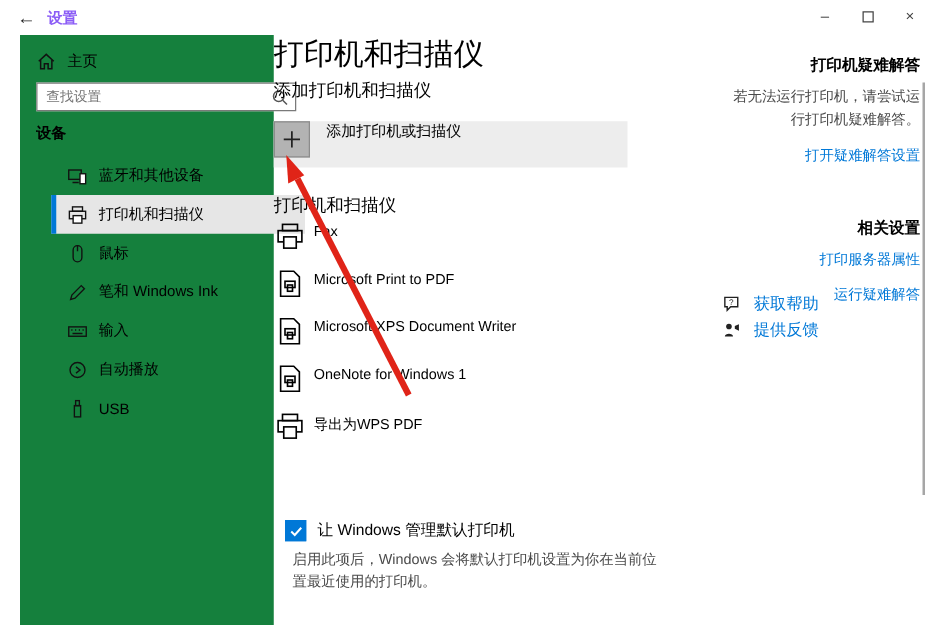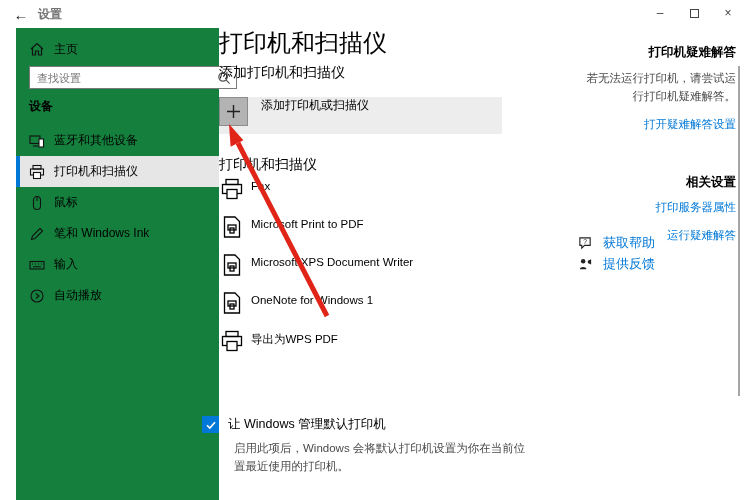--- a/index.html
+++ b/index.html
@@ -3,58 +3,58 @@
 <meta charset="utf-8">
 <style>
   html,body{margin:0;padding:0;background:#ffffff;}
   *{box-sizing:border-box;font-family:"Liberation Sans","DejaVu Sans",sans-serif;}
   #app{position:relative;width:745px;height:500px;background:#fff;overflow:hidden;color:#000;}
 
   
   .titlebar{position:absolute;left:0;top:0;width:745px;height:28px;background:#fff;}
   .back-btn{position:absolute;left:10px;top:3px;width:22px;height:22px;font-size:15px;color:#222;
             display:flex;align-items:center;justify-content:center;cursor:pointer;}
-  .app-title{position:absolute;left:38px;top:6px;font-size:12px;font-weight:bold;color:#737373;}
+  .app-title{position:absolute;left:38px;top:6px;font-size:12px;font-weight:bold;color:#8b5cf6;}
   .win-controls{position:absolute;right:0;top:0;height:28px;display:flex;}
   .win-btn{width:34px;height:26px;display:flex;align-items:center;justify-content:center;
            font-size:12px;color:#444;cursor:pointer;}
   .max-glyph{width:9px;height:9px;border:1px solid #444;}
 
   
   .sidebar{position:absolute;left:16px;top:28px;width:203px;height:472px;background:#15803d;}
   .home-row{position:absolute;left:0;top:8px;width:203px;height:26px;display:flex;align-items:center;cursor:pointer;}
   .home-row .nav-icon{margin-left:13px;}
   .home-row .nav-label{margin-left:9px;font-size:12px;}
   .search-box{position:absolute;left:13px;top:38px;width:208px;height:23px;border:1px solid #7a7a7a;
               background:#fff;display:flex;align-items:center;}
   .search-box input{flex:1;border:none;outline:none;font-size:11px;padding:0 0 0 7px;color:#333;background:transparent;}
   .search-box input::placeholder{color:#767676;}
   .search-glyph{width:18px;height:18px;margin-right:3px;flex:0 0 auto;}
   .side-section{position:absolute;left:13px;top:70px;font-size:12px;font-weight:bold;}
-  .nav-list{position:absolute;left:0;top:97px;width:203px;}
+  .nav-list{position:absolute;left:0;top:97px;width:203px;padding-left:25px;}
   .nav-item{position:relative;width:203px;height:31px;display:flex;align-items:center;cursor:pointer;}
   .nav-item .nav-icon{margin-left:13px;flex:0 0 auto;}
   .nav-item .nav-label{margin-left:9px;font-size:12px;white-space:nowrap;}
   .nav-item.selected{background:#e6e6e6;}
   .nav-item.selected::before{content:"";position:absolute;left:0;top:0;width:4px;height:31px;background:#0078d7;}
   .nav-icon{width:16px;height:16px;display:block;}
 
   
   .page-title{position:absolute;left:219px;top:27px;font-size:24px;font-weight:400;color:#000;}
   .sec-title{position:absolute;left:219px;font-size:14px;color:#000;}
   .add-row{position:absolute;left:219px;top:97px;width:283px;height:37px;background:#ededed;
            display:flex;align-items:flex-start;cursor:pointer;}
   .plus-tile{width:29px;height:29px;margin-left:0;background:#b3b3b3;border:1px solid #8c8c8c;
              display:flex;align-items:center;justify-content:center;}
   .add-label{margin-left:13px;font-size:12px;color:#000;}
   .printer-list{position:absolute;left:219px;top:172px;width:283px;}
   .printer-row{position:relative;height:38px;cursor:pointer;}
   .printer-icon{position:absolute;left:1px;top:5px;width:24px;height:24px;}
   .printer-name{position:absolute;left:32px;top:8px;font-size:11.5px;color:#000;}
-  .default-row{position:absolute;left:202px;top:416px;display:flex;align-items:center;cursor:pointer;justify-content:space-between;}
+  .default-row{position:absolute;left:228px;top:416px;display:flex;align-items:center;cursor:pointer;justify-content:space-between;}
   .checkbox{width:17px;height:17px;background:#0078d7;border:1px solid #0078d7;
             display:flex;align-items:center;justify-content:center;flex:0 0 auto;}
   .default-label{margin-left:9px;font-size:12.5px;color:#000;}
   .default-desc{position:absolute;left:219px;top:440px;width:302px;font-size:11.5px;line-height:1.55;color:#4a4a4a;margin-left:15px;}
 
   
   .rpanel{position:absolute;left:578px;top:44px;width:158px;text-align:right;}
   .rp-h{font-size:12.5px;font-weight:bold;color:#000;margin:0 0 9px 0;}
   .rp-p{font-size:11.5px;line-height:1.55;color:#4a4a4a;margin:0 0 11px 0;}
   .rp-link{display:block;font-size:11.5px;color:#0078d7;text-decoration:none;cursor:pointer;}
@@ -151,20 +151,27 @@
       </div>
 
       <div class="nav-item">
         <svg class="nav-icon" viewBox="0 0 16 16" fill="none" stroke="#111" stroke-width="1.1">
           <circle cx="8" cy="8" r="6"></circle>
             <path d="M6.8 5.5 L10 8 L6.8 10.5"></path>
         </svg>
         <span class="nav-label">自动播放</span>
       </div>
 
+      <div class="nav-item">
+        <svg class="nav-icon" viewBox="0 0 16 16" fill="none" stroke="#111" stroke-width="1.1">
+          <rect x="5.5" y="5.5" width="5" height="9"></rect>
+            <rect x="6.5" y="1.5" width="3" height="4"></rect>
+        </svg>
+        <span class="nav-label">USB</span>
+      </div>
 
     </div>
   </div>
 
   <div class="page-title">打印机和扫描仪</div>
 
   <div class="sec-title" style="top:64px;">添加打印机和扫描仪</div>
 
   <div class="add-row">
     <div class="plus-tile">

